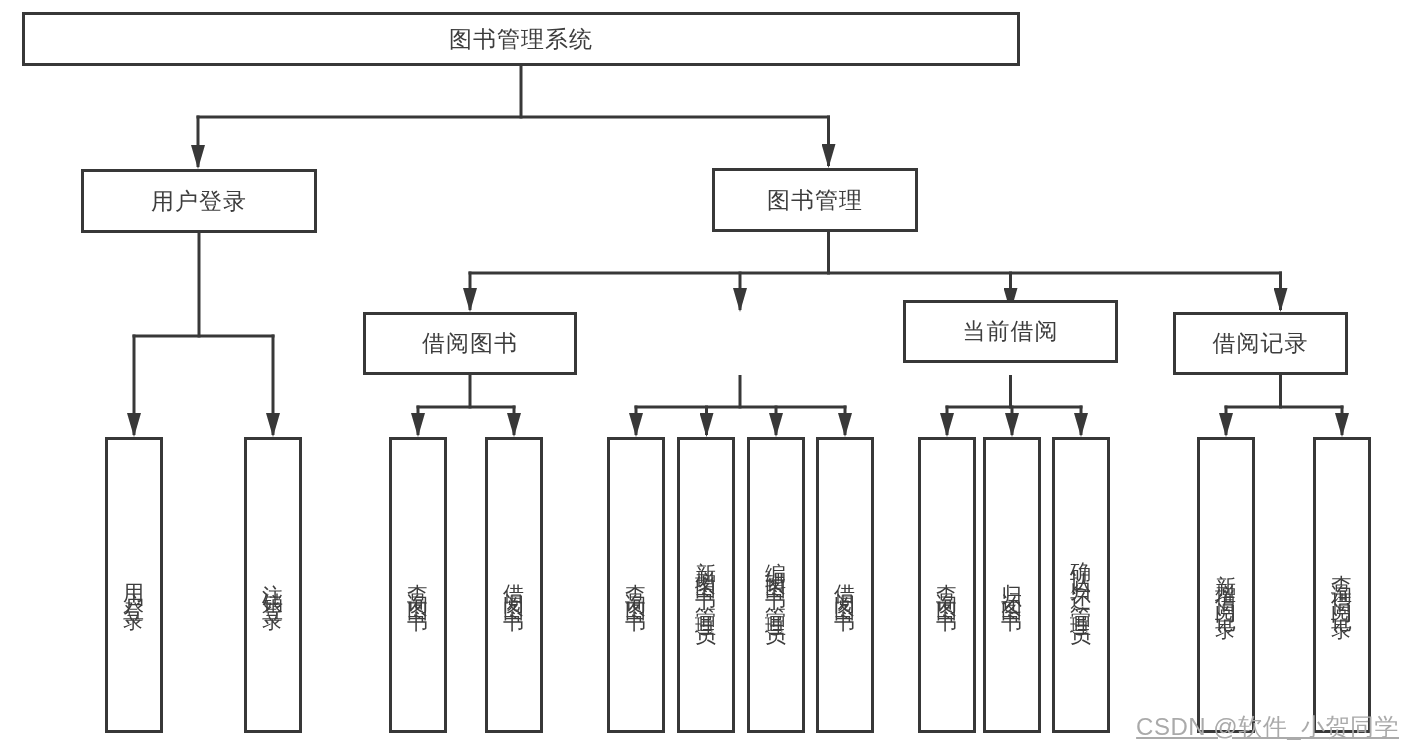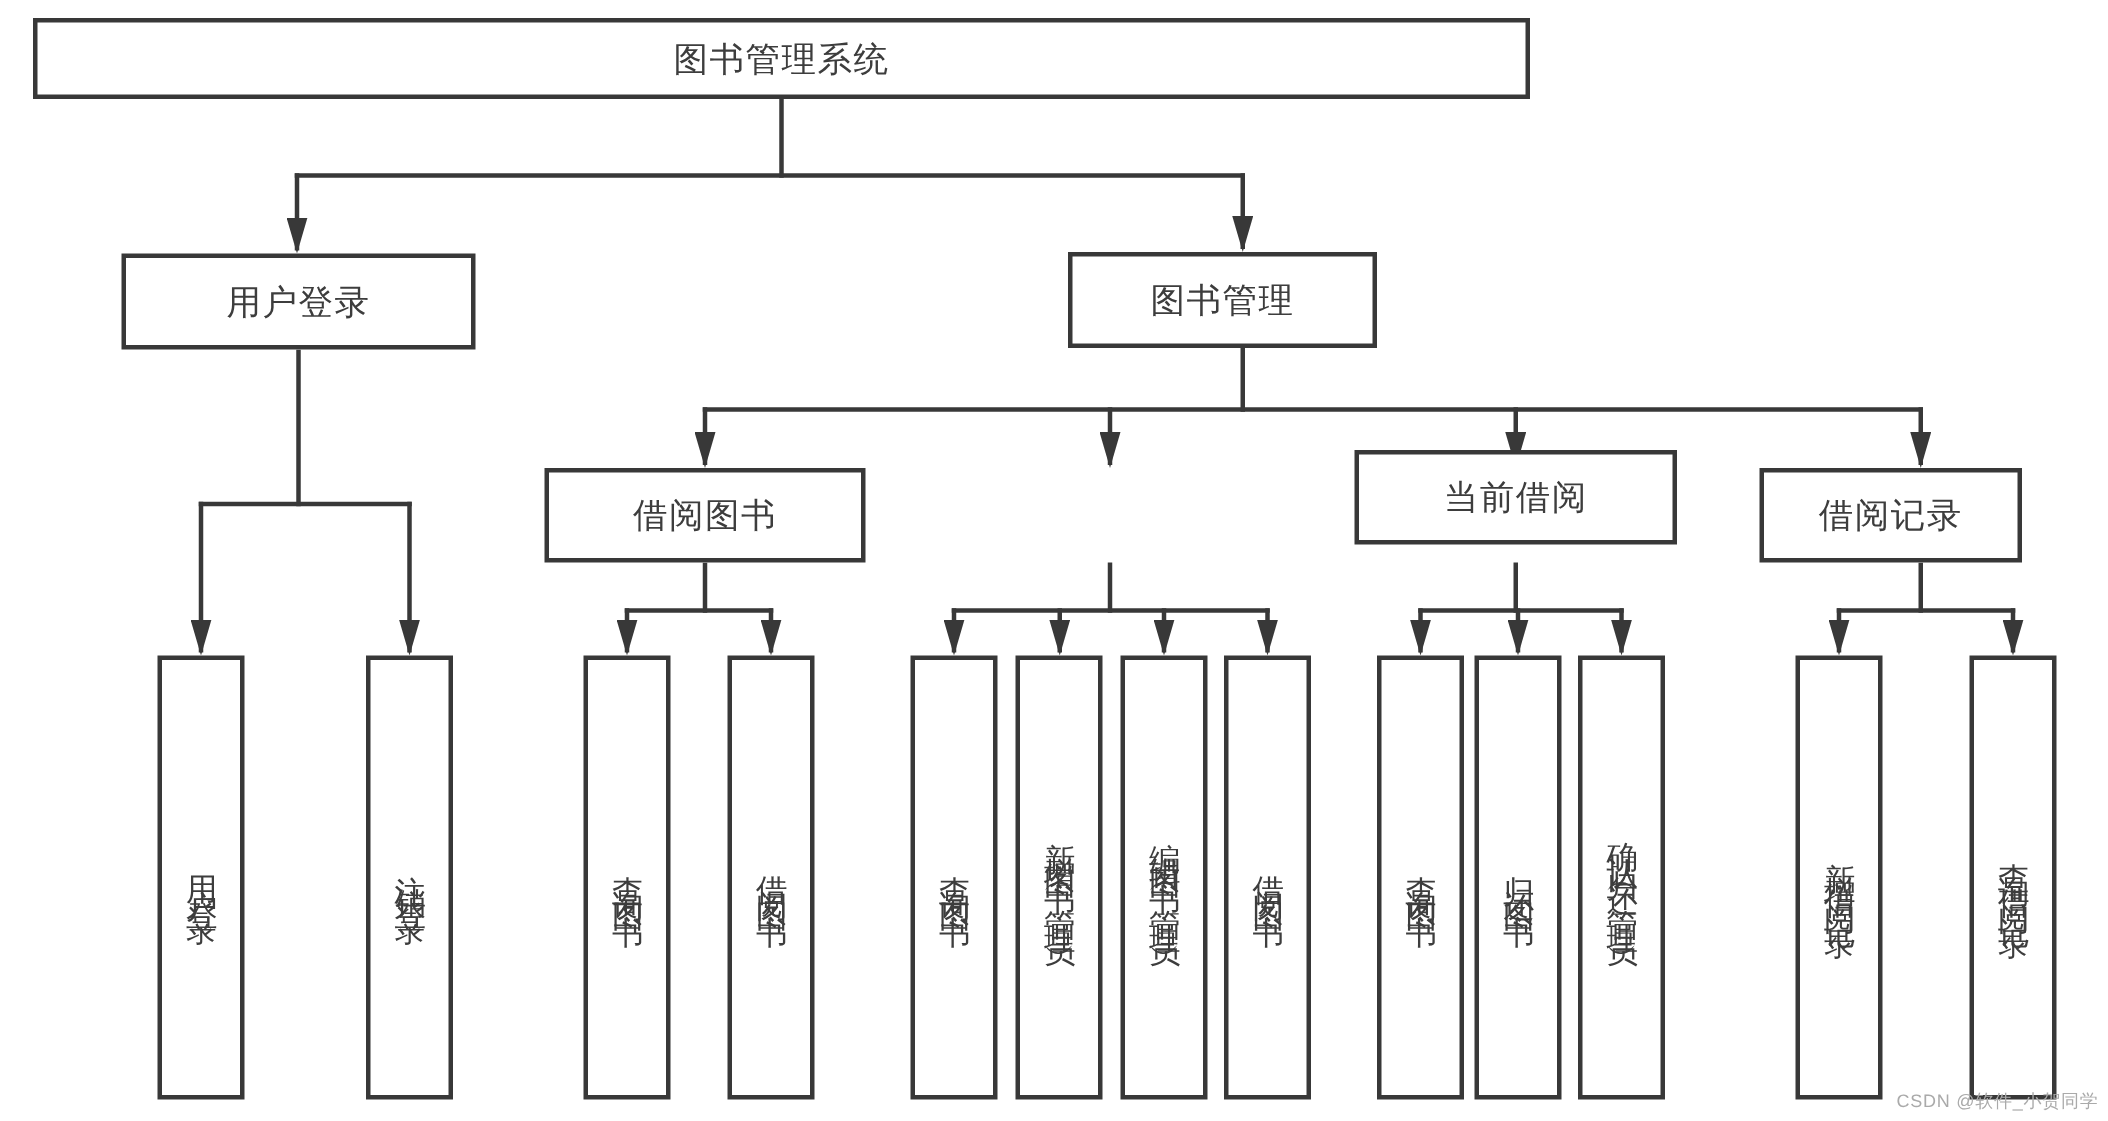--- a/index.html
+++ b/index.html
@@ -36,24 +36,25 @@
   .n-l3d    { left:1173px; top:312px; width:175px; height:63px; }
   .leaf     { top:437px; width:58px; height:296px; }
   .n-u1 { left:105px; }  .n-u2 { left:244px; }
   .n-n1 { left:389px; }  .n-n2 { left:485px; }
   .n-b1 { left:607px; }  .n-b2 { left:677px; } .n-b3 { left:747px; } .n-b4 { left:816px; }
   .n-c1 { left:918px; }  .n-c2 { left:983px; } .n-c3 { left:1052px; }
   .n-r1 { left:1197px; } .n-r2 { left:1313px; }
   .watermark {
     position:absolute;
     right:6px; bottom:4px;
-    font-size:12px;
+    font-size:24px;
     color:#aaaaaa;
     letter-spacing:0.5px;
     z-index:5;
+    text-decoration:underline;
   }
 </style>
 </head>
 <body>
 
 <div class="canvas">
 
   <svg class="connectors" viewBox="0 0 1405 747" xmlns="http://www.w3.org/2000/svg">
     <defs>
       <marker id="ah" markerUnits="userSpaceOnUse" markerWidth="24" markerHeight="14" viewBox="0 0 24 14" refX="22" refY="7" orient="auto">

